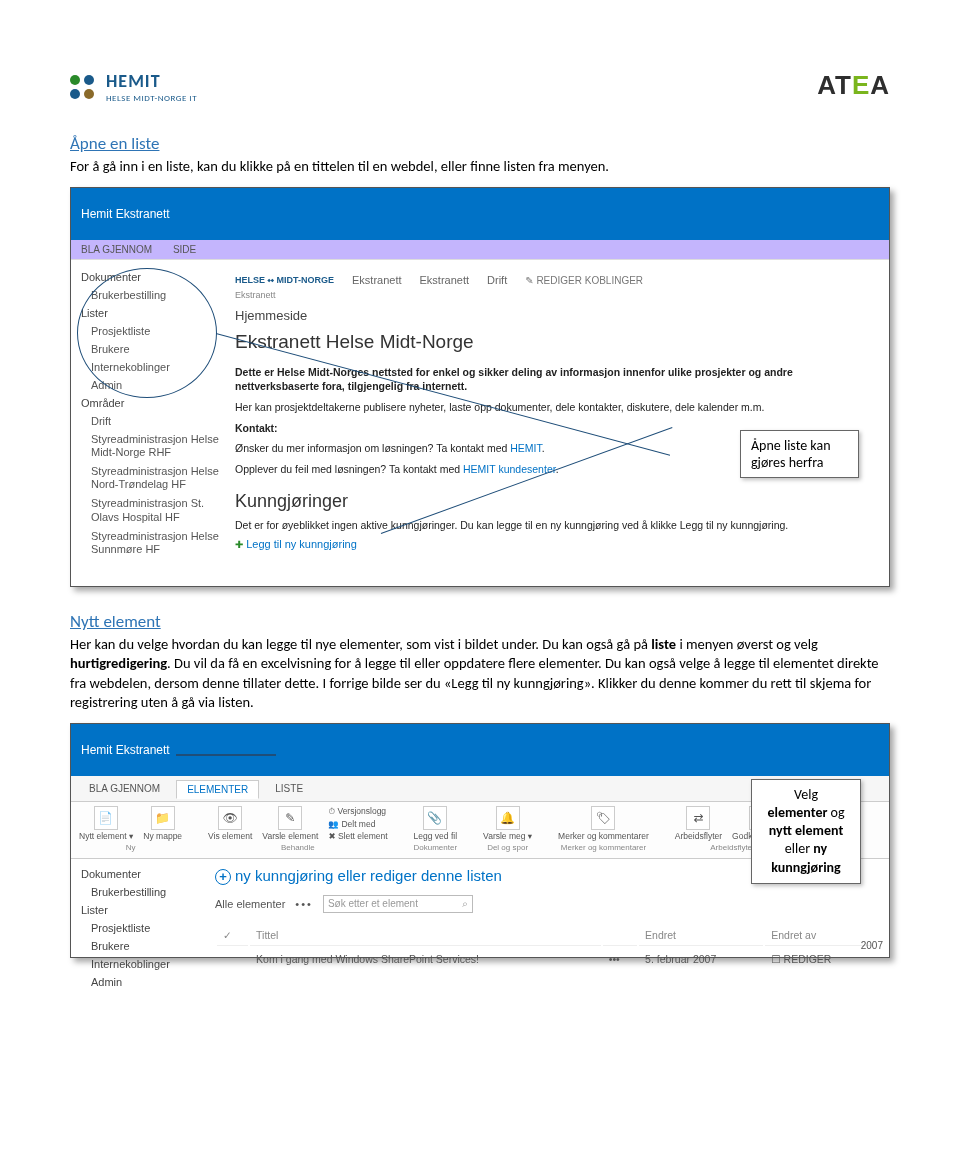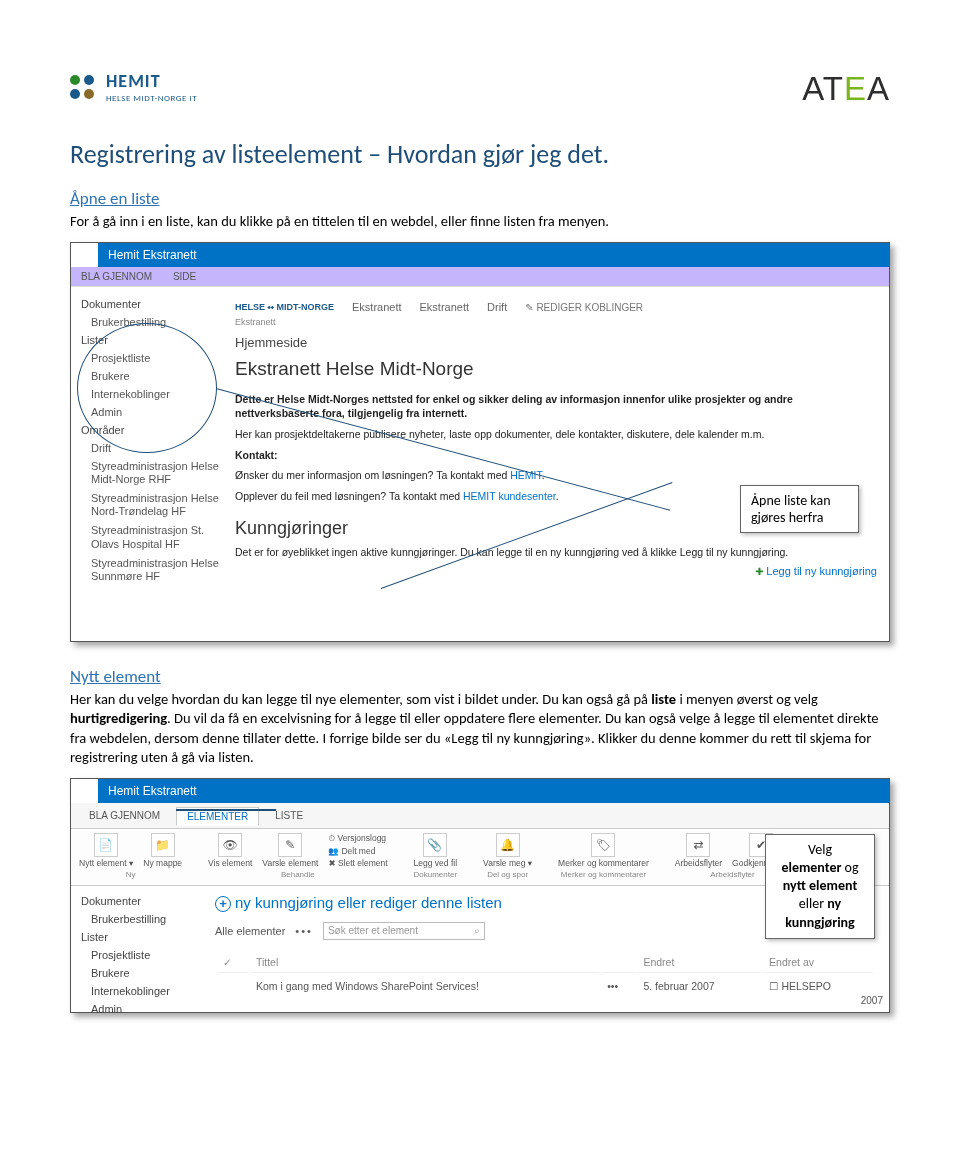--- a/index.html
+++ b/index.html
@@ -5,30 +5,30 @@
   * { box-sizing: border-box; margin: 0; padding: 0; }
   body { font-family: Calibri, Arial, sans-serif; background: #fff; color: #000; width: 960px; }
   .page { padding: 70px 70px 40px 70px; position: relative; }
   .header { display: flex; justify-content: space-between; align-items: flex-start; margin-bottom: 30px; }
   .logo-hemit { display: flex; align-items: center; gap: 8px; }
   .logo-hemit .dots { display: grid; grid-template-columns: repeat(2, 10px); grid-template-rows: repeat(2, 10px); gap: 4px; margin-right: 4px;}
   .logo-hemit .dot { width: 10px; height: 10px; border-radius: 50%; }
   .logo-hemit .txt { color: #1a5a8a; }
   .logo-hemit .big { font-weight: bold; font-size: 18px; letter-spacing: 1px; }
   .logo-hemit .small { font-size: 9px; letter-spacing: 0.5px; text-align: right; }
-  .logo-atea { font-weight: normal; font-size: 33px; color: #2e2e2e; letter-spacing: 1px; font-family: Arial, sans-serif;}
+  .logo-atea { font-weight: bold; font-size: 26px; color: #2e2e2e; letter-spacing: 1px; font-family: Arial, sans-serif;}
   h1 { color: #1f4e79; font-size: 26px; font-weight: normal; margin-bottom: 18px; }
   h2 { color: #2e74b5; font-size: 17px; font-weight: normal; text-decoration: underline; margin-bottom: 3px; }
   p { font-size: 14.5px; line-height: 1.35; margin-bottom: 6px; }
   b { font-weight: bold; }
 
   .shot { border: 1px solid #555; box-shadow: 4px 4px 6px rgba(0,0,0,0.35); background: #fff; position: relative; font-family: "Segoe UI", Arial, sans-serif; font-size: 11px; color: #333; }
   .shot1 { margin: 10px 0 24px 0; height: 400px; }
 
-  .titlebar { background: #0072c6; color: #fff; padding: 5px 10px; font-size: 12px; margin-left: 27px; }
+  .titlebar { background: #0072c6; color: #fff; padding: 19px 10px; font-size: 12px; }
   .ribbonbar { background: #c4b5fd; border-bottom: 1px solid #ddd; padding: 4px 10px; color: #555; font-size: 10px; }
   .ribbonbar span { margin-right: 18px; }
 
   .shot1-body { display: flex; height: calc(100% - 44px); }
   .crumb-row { display: flex; align-items: flex-end; padding: 8px 0 14px 0; gap: 18px; color: #666; font-size: 11px; }
   .crumb-row .logo-mini { font-size: 9px; color: #1a5a8a; font-weight: bold; display:flex; align-items:center; gap:3px;}
   .crumb-row .edit { color: #777; font-size: 10px; }
   .sub-ext { font-size: 9px; color: #888; margin-top:-10px; margin-left:0; margin-bottom: 8px;}
 
   .leftnav { width: 150px; padding: 8px 0 8px 10px; font-size: 11px; color: #444;}
@@ -36,21 +36,21 @@
   .ln-head { font-weight: normal; color: #444;}
   .ln-sub { padding-left: 10px !important; color: #555;}
 
   .main1 { flex: 1; padding: 6px 12px 6px 14px; }
   .main1 h3 { font-size: 13px; font-weight: normal; color: #444; margin: 6px 0 8px 0; }
   .main1 h4 { font-size: 19px; font-weight: 300; color: #333; margin: 4px 0 12px 0; }
   .main1 .ptxt { font-size: 10.5px; line-height: 1.4; color: #222; margin-bottom: 6px;}
   .main1 .ptxt b { font-weight: bold; }
   .link { color: #0072c6; }
   .kung-h { font-size: 18px; font-weight: 300; color: #333; margin: 14px 0 6px 0;}
-  .addnew { color: #0072c6; font-size: 11px; margin-top: 6px; text-align: right;}
+  .addnew { color: #0072c6; font-size: 11px; margin-top: 6px;}
   .addnew::before { content: "✚ "; color: #2a8a2a; font-size: 10px;}
 
   .circle-annot { position:absolute; border: 1.5px solid #1f4e79; border-radius: 50%; background: transparent; }
   .callout { position: absolute; background: #fff; border: 1px solid #666; padding: 6px 10px; font-size: 14px; color: #000; font-family: Calibri, Arial, sans-serif; box-shadow: 2px 2px 4px rgba(0,0,0,0.25);}
   .line-annot { position: absolute; border-top: 1.5px solid #1f4e79; transform-origin: left center; }
 
   .shot2 { margin-top: 10px; height: 235px; position:relative;}
   .ribbon2 { background: #f6f6f6; border-bottom: 1px solid #ccc; padding: 4px 8px 2px 8px; display:flex; gap: 6px; }
   .ribbon2 .tab { padding: 3px 10px; font-size: 10px; color: #555; }
   .ribbon2 .tab.active { background: #fff; border: 1px solid #ccc; border-bottom: 1px solid #fff; color: #0072c6;}
@@ -64,21 +64,21 @@
   .rcluster .row { display:flex; gap: 10px;}
 
   .shot2-body { display:flex; height: calc(100% - 90px);}
   .leftnav2 { width: 130px; padding: 6px 0 6px 10px; font-size:11px; color:#444;}
   .leftnav2 div { padding: 3px 0;}
   .main2 { flex:1; padding: 8px 14px;}
   .newk { color:#0072c6; font-size: 15px; font-weight: 300;}
   .newk .plus { color:#0072c6; border:1.5px solid #0072c6; border-radius:50%; width:16px; height:16px; display:inline-flex; align-items:center; justify-content:center; font-size:13px; line-height:1; margin-right:4px; font-weight:bold;}
   .filterrow { display:flex; align-items:center; gap:10px; margin: 10px 0; font-size:11px; color:#555;}
   .filterrow .dots3 { letter-spacing:2px; }
-  .searchbox { border:1px solid #bbb; width: 162px; height:18px; padding: 1px 4px; font-size:10px; color:#999; display:flex; justify-content:space-between; align-items:center;}
+  .searchbox { border:1px solid #bbb; width: 150px; height:18px; padding: 1px 4px; font-size:10px; color:#999; display:flex; justify-content:space-between; align-items:center;}
   .tbl { width:100%; font-size:10.5px; color:#555;}
   .tbl th { text-align:left; font-weight:normal; padding: 4px 6px; color:#888; border-bottom: 1px solid #eee;}
   .tbl td { padding: 5px 6px; }
   .underline-annot { position:absolute; border-bottom: 2px solid #1f4e79; }
 </style>
 </head>
 <body>
 
 <div class="page">
 
@@ -91,21 +91,20 @@
         <div class="dot" style="background:#8a6a2a"></div>
       </div>
       <div class="txt">
         <div class="big">HEMIT</div>
         <div class="small">HELSE MIDT-NORGE IT</div>
       </div>
     </div>
     <div class="logo-atea">AT<span style="color:#7ab51d">E</span>A</div>
   </div>
 
-  <h1>Registrering av listeelement – Hvordan gjør jeg det.</h1>
 
   <h2>Åpne en liste</h2>
   <p>For å gå inn i en liste, kan du klikke på en tittelen til en webdel, eller finne listen fra menyen.</p>
 
   <div class="shot shot1">
     <div class="titlebar">Hemit Ekstranett</div>
     <div class="ribbonbar">
       <span>BLA GJENNOM</span>
       <span>SIDE</span>
     </div>
@@ -265,28 +264,28 @@
             <th>Tittel</th>
             <th></th>
             <th>Endret</th>
             <th>Endret av</th>
           </tr>
           <tr>
             <td></td>
             <td>Kom i gang med Windows SharePoint Services!</td>
             <td>•••</td>
             <td>5. februar 2007</td>
-            <td>☐ HELSEPO</td>
+            <td>☐ REDIGER</td>
           </tr>
         </tbody>
           </table>
       </div>
     </div>
     <div class="underline-annot" style="left:105px; top:30px; width:100px;"></div>
-    <div class="callout" style="right:14px; top:55px; width:110px; text-align:center; line-height:1.3;">
+    <div class="callout" style="right:28px; top:55px; width:110px; text-align:center; line-height:1.3;">
       <span>Velg</span><br>
       <b>elementer</b><span> og</span><br>
       <b>nytt element</b><br>
       <span>eller </span><b>ny</b><br>
       <b>kunngjøring</b>
     </div>
     <span style="position:absolute; right:6px; bottom:6px; font-size:10px; color:#555;">2007</span>
   </div>
 
 </div>

